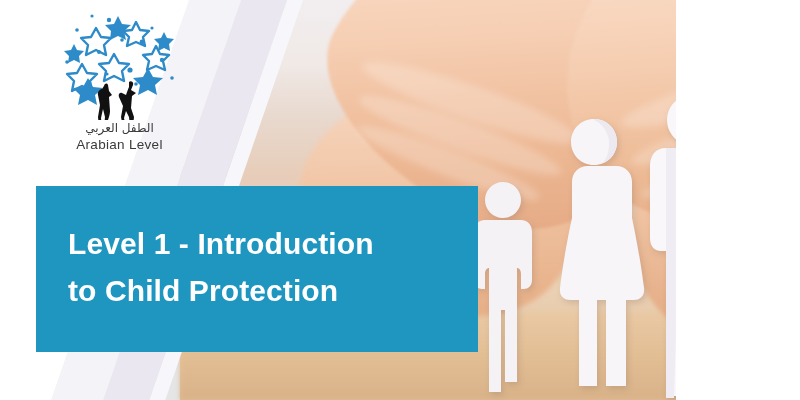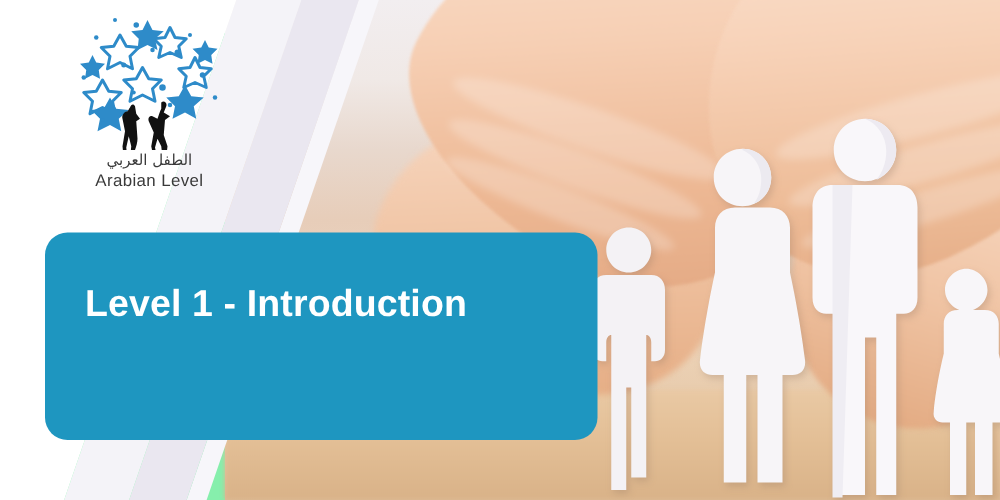--- a/index.html
+++ b/index.html
@@ -7,24 +7,24 @@
     margin: 0;
     padding: 0;
     background: #ffffff;
   }
   body {
     font-family: "Liberation Sans", sans-serif;
   }
 
   .banner-canvas {
     position: relative;
-    width: 800px;
+    width: 676px;
     height: 400px;
     overflow: hidden;
-    background: #86efac;
+    background: #e5e5e5;
   }
 
   
   .photo-scene {
     position: absolute;
     left: 0; top: 0;
     width: 800px; height: 400px;
     overflow: hidden;
   }
   .photo-bg {
@@ -162,21 +162,20 @@
   
   .title-banner {
     position: absolute;
     left: 36px;
     top: 186px;
     width: 442px;
     height: 166px;
     background: #1e96c0;
     box-sizing: border-box;
     padding: 34px 0 0 32px;
-    border-radius: 18px;
   }
   .title-line {
     display: block;
     color: #ffffff;
     font-family: "Liberation Sans", sans-serif;
     font-weight: bold;
     font-size: 30px;
     line-height: 47px;
     letter-spacing: 0.1px;
     white-space: nowrap;
@@ -267,15 +266,16 @@
         <path d="M52 78c1-3 3-3 4-1l1 6 3 4-3 2 1 14c0 3-1 6-2 9l-1 7h-3l1-10-2-8-2 9 1 9h-3l-1-10 2-12-2-10c-1-3 2-6 4-6 1-1 1-2 2-3z"></path>
         <path d="M77 74c2-2 5 0 4 3l-2 5 5 3-4 3-1 12 3 9-1 9h-3l-1-9-3-6-2 7 2 9h-3l-2-10 2-11-4-9c-1-3 1-5 3-4l4 2c1-3 2-6 3-8z"></path>
       </g>
     </svg>
     <span class="logo-arabic">الطفل العربي</span>
     <span class="logo-latin">Arabian Level</span>
   </div>
 
   <div class="title-banner">
     <span class="title-line">Level 1 - Introduction</span>
+    <span class="title-line">to Child Protection</span>
   </div>
 
 </div>
 
 </body></html>

